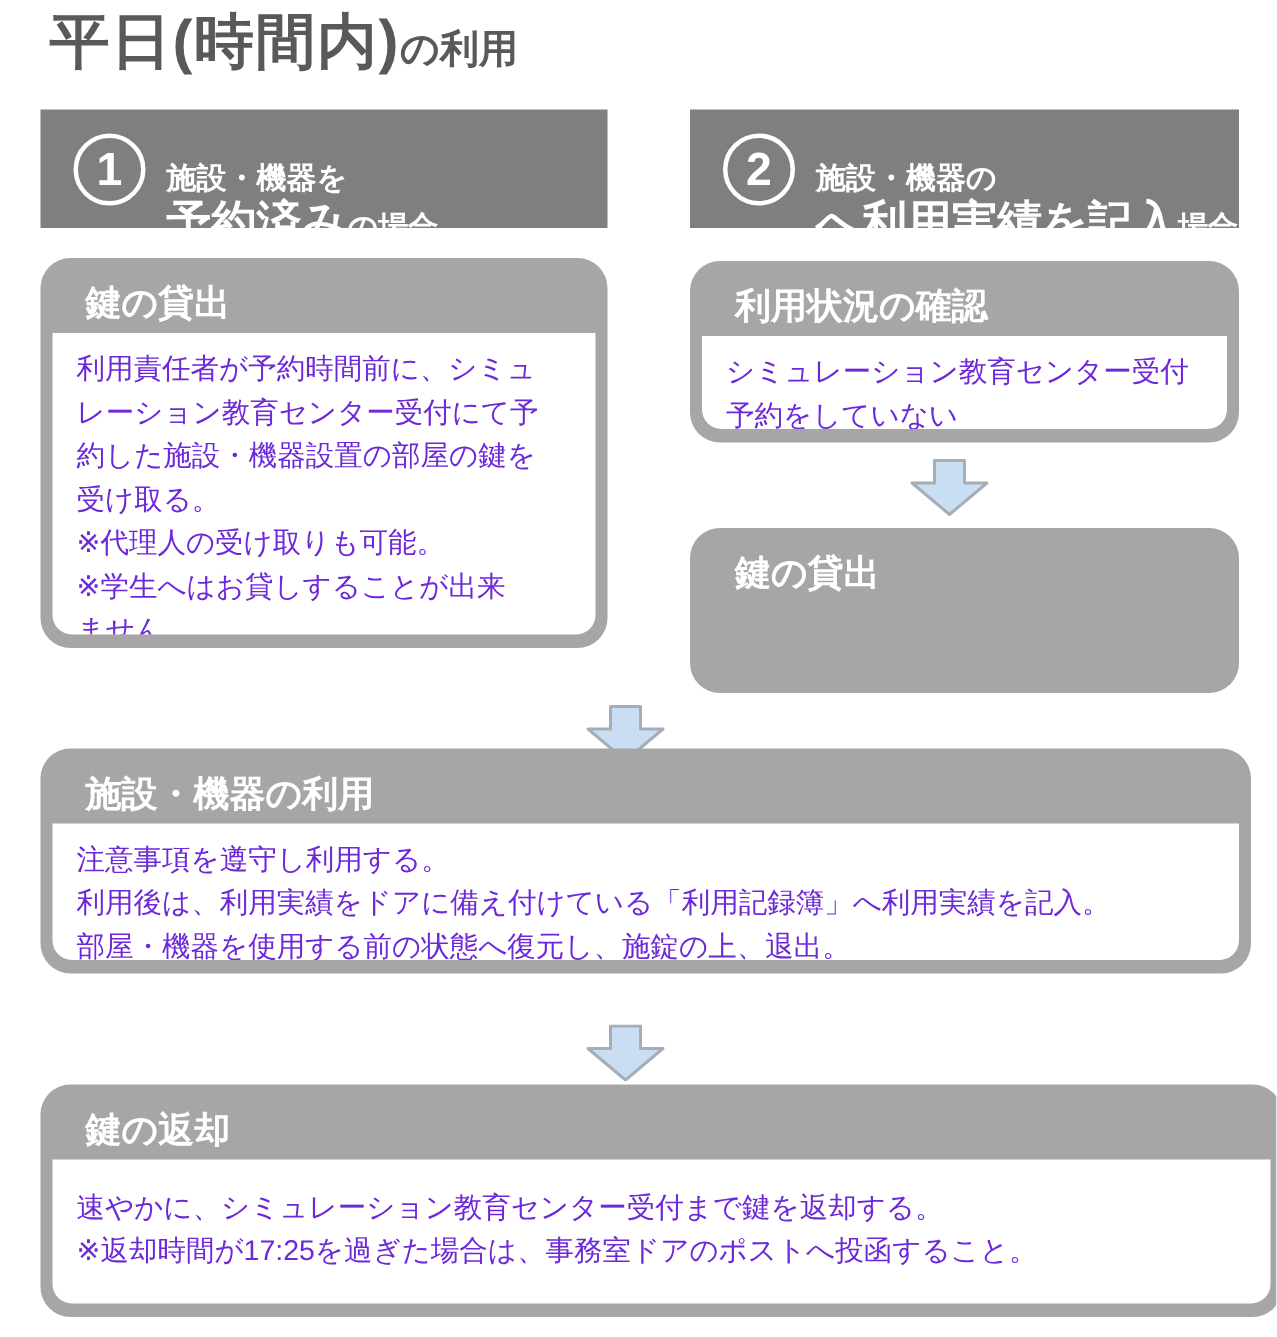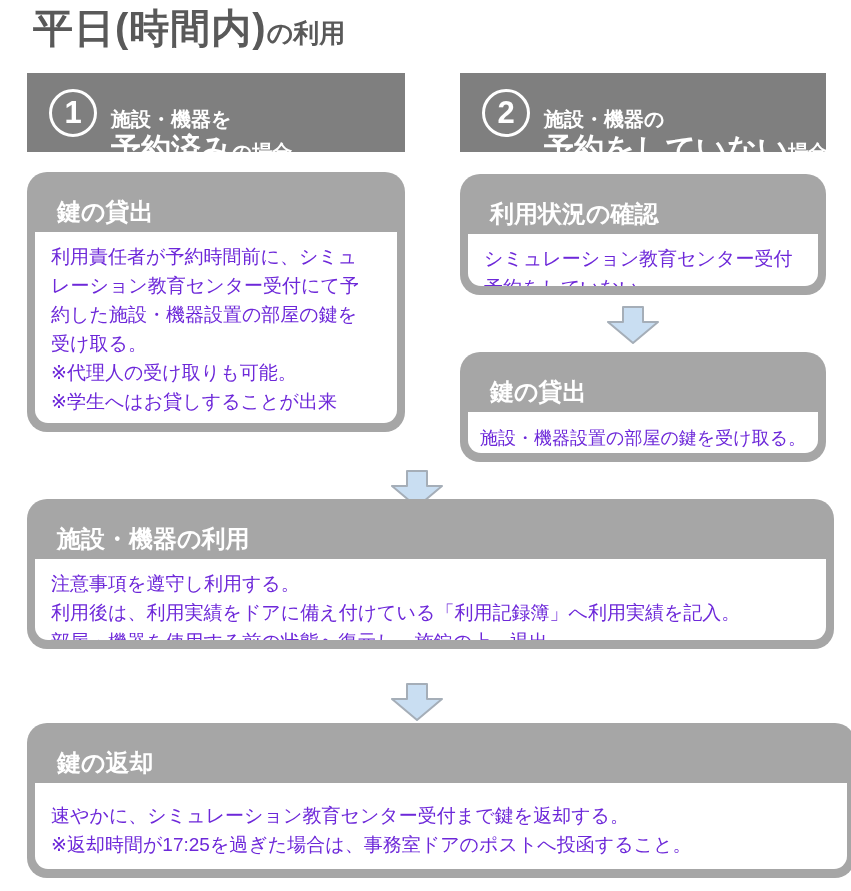--- a/index.html
+++ b/index.html
@@ -53,21 +53,21 @@
   .branch-text { line-height: 1.1; }
   .branch-line1 { font-size: 20px; font-weight: bold; margin-bottom: 2px; margin-top: 48px; }
   .branch-line2 { font-size: 20px; font-weight: bold; white-space: nowrap; }
   .branch-line2 .em { font-size: 30px; font-weight: bold; }
 
   
   .flow-box {
     position: absolute;
     background: #a6a6a6;
     border-radius: 20px;
-    padding: 16px 8px 9px 8px;
+    padding: 6px 8px 9px 8px;
   }
   .flow-header {
     height: 44px;
     color: #ffffff;
     font-size: 24px;
     font-weight: bold;
     padding: 8px 0 0 22px;
     white-space: nowrap;
   }
   .flow-body {
@@ -105,21 +105,21 @@
     <span class="branch-text">
       <span class="branch-line1" style="display:block;">施設・機器を</span>
       <span class="branch-line2" style="display:block;"><span class="em">予約済み</span><span>の場合</span></span>
     </span>
   </div>
 
   <div class="branch-header" style="left:460px; top:73px; width:366px;">
     <span class="circle-num">2</span>
     <span class="branch-text">
       <span class="branch-line1" style="display:block;">施設・機器の</span>
-      <span class="branch-line2" style="display:block;"><span class="em">予約をしていない</span><span>場合</span></span>
+      <span class="branch-line2" style="display:block;"><span class="em">へ利用実績を記入</span><span>場合</span></span>
     </span>
   </div>
 
   <div class="flow-box" style="left:27px; top:172px; width:378px; height:260px;">
     <div class="flow-header">鍵の貸出</div>
     <div class="flow-body">利用責任者が予約時間前に、シミュ
 レーション教育センター受付にて予
 約した施設・機器設置の部屋の鍵を
 受け取る。
 ※代理人の受け取りも可能。
@@ -132,21 +132,20 @@
     <div class="flow-body">シミュレーション教育センター受付
 予約をしていない</div>
   </div>
 
   <svg class="down-arrow" style="left:606px; top:306px;" viewBox="0 0 54 38">
     <path d="M17,1 L37,1 L37,16 L52,16 L27,37 L2,16 L17,16 Z" fill="#c9def2" stroke="#a5aeb8" stroke-width="2" stroke-linejoin="round"></path>
   </svg>
 
   <div class="flow-box" style="left:460px; top:352px; width:366px; height:110px;">
     <div class="flow-header">鍵の貸出</div>
-    <div class="flow-body tight">施設・機器設置の部屋の鍵を受け取る。</div>
   </div>
 
   <svg class="down-arrow" style="left:390px; top:470px;" viewBox="0 0 54 38">
     <path d="M17,1 L37,1 L37,16 L52,16 L27,37 L2,16 L17,16 Z" fill="#c9def2" stroke="#a5aeb8" stroke-width="2" stroke-linejoin="round"></path>
   </svg>
 
   <div class="flow-box" style="left:27px; top:499px; width:807px; height:150px;">
     <div class="flow-header">施設・機器の利用</div>
     <div class="flow-body">注意事項を遵守し利用する。
 利用後は、利用実績をドアに備え付けている「利用記録簿」へ利用実績を記入。

